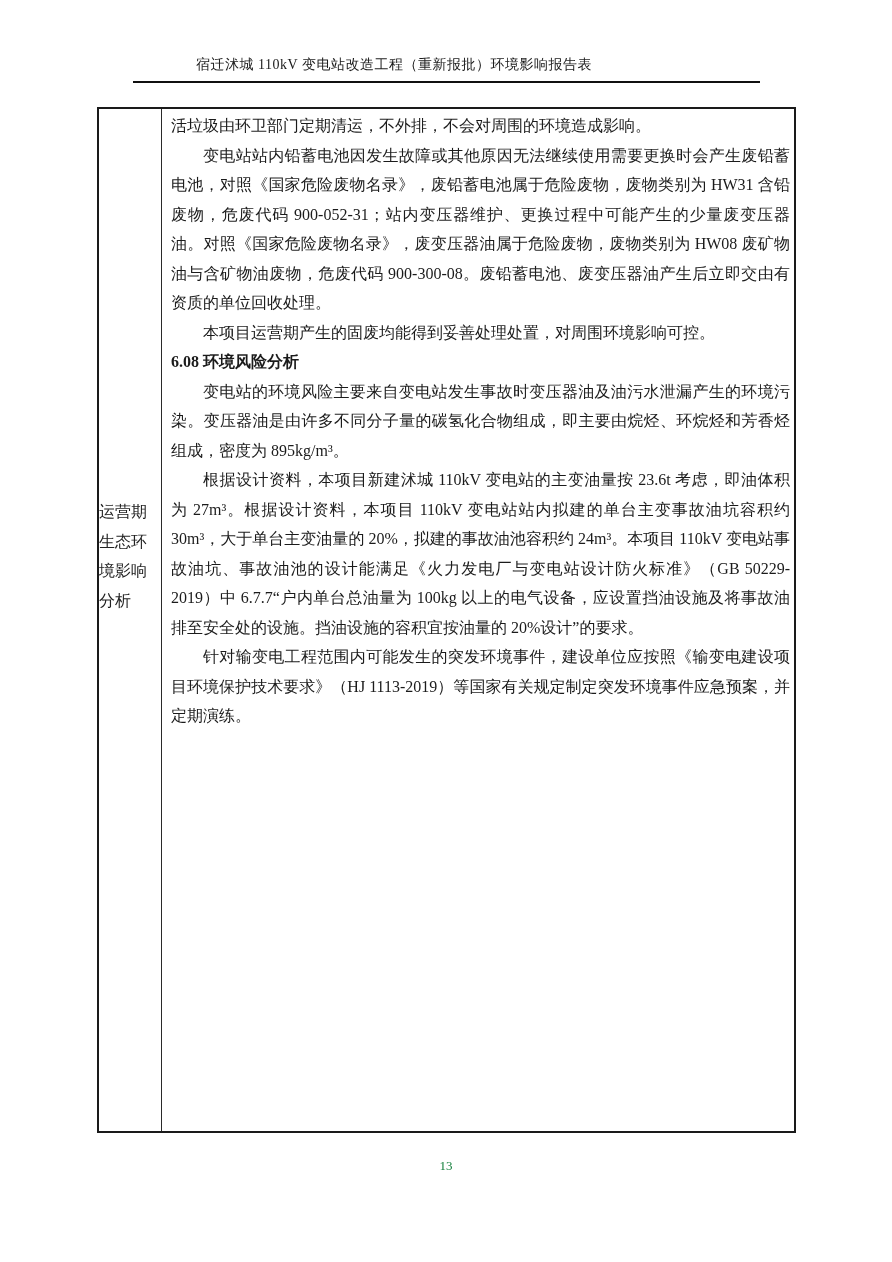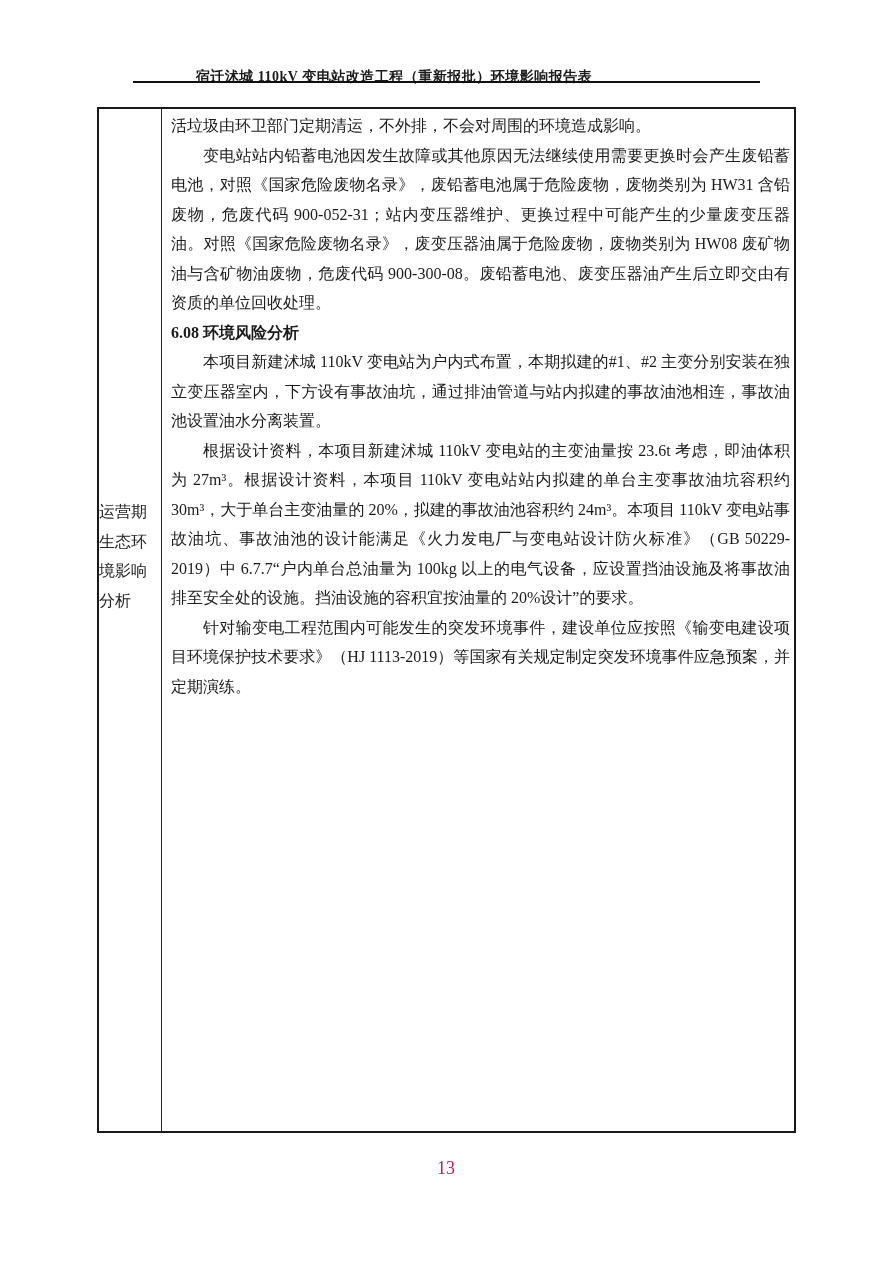--- a/index.html
+++ b/index.html
@@ -10,26 +10,26 @@
   body {
     position: relative;
     width: 892px;
     height: 1262px;
     font-family: "Liberation Serif", "DejaVu Serif", serif;
     color: #1f1f1f;
     overflow: hidden;
   }
   .page-title {
     position: absolute;
-    top: 68px;
+    top: 56px;
     left: 0;
     width: 788px;
     text-align: center;
     font-size: 14px;
-    font-weight: bold;
+    font-weight: normal;
     letter-spacing: 0.5px;
     color: #1b1b1b;
   }
   .header-rule {
     position: absolute;
     top: 81px;
     left: 133px;
     width: 627px;
     height: 2px;
     background: #101010;
@@ -81,22 +81,22 @@
   .content-cell p.heading {
     font-weight: bold;
     text-indent: 0;
   }
   .page-number {
     position: absolute;
     top: 1158px;
     left: 0;
     width: 892px;
     text-align: center;
-    font-size: 18px;
-    color: #be185d;
+    font-size: 13px;
+    color: #15803d;
   }
 </style>
 </head>
 <body>
 
 <div class="page-title">宿迁沭城 110kV 变电站改造工程（重新报批）环境影响报告表</div>
 
 <div class="header-rule"></div>
 
 <div class="report-table">
@@ -106,20 +106,21 @@
       <div>运营期</div>
       <div>生态环</div>
       <div>境影响</div>
       <div>分析</div>
     </div>
   </div>
 
   <div class="content-cell">
     <p class="no-indent">活垃圾由环卫部门定期清运，不外排，不会对周围的环境造成影响。</p>
     <p class="indent">变电站站内铅蓄电池因发生故障或其他原因无法继续使用需要更换时会产生废铅蓄电池，对照《国家危险废物名录》，废铅蓄电池属于危险废物，废物类别为 HW31 含铅废物，危废代码 900-052-31；站内变压器维护、更换过程中可能产生的少量废变压器油。对照《国家危险废物名录》，废变压器油属于危险废物，废物类别为 HW08 废矿物油与含矿物油废物，危废代码 900-300-08。废铅蓄电池、废变压器油产生后立即交由有资质的单位回收处理。</p>
+    <p class="indent">本项目运营期产生的固废均能得到妥善处理处置，对周围环境影响可控。</p>
     <p class="heading">6.08 环境风险分析</p>
-    <p class="indent">本项目新建沭城 110kV 变电站为户内式布置，本期拟建的#1、#2 主变分别安装在独立变压器室内，下方设有事故油坑，通过排油管道与站内拟建的事故油池相连，事故油池设置油水分离装置。</p>
+    <p class="indent">变电站的环境风险主要来自变电站发生事故时变压器油及油污水泄漏产生的环境污染。变压器油是由许多不同分子量的碳氢化合物组成，即主要由烷烃、环烷烃和芳香烃组成，密度为 895kg/m³。</p>
     <p class="indent">根据设计资料，本项目新建沭城 110kV 变电站的主变油量按 23.6t 考虑，即油体积为 27m³。根据设计资料，本项目 110kV 变电站站内拟建的单台主变事故油坑容积约 30m³，大于单台主变油量的 20%，拟建的事故油池容积约 24m³。本项目 110kV 变电站事故油坑、事故油池的设计能满足《火力发电厂与变电站设计防火标准》（GB 50229-2019）中 6.7.7“户内单台总油量为 100kg 以上的电气设备，应设置挡油设施及将事故油排至安全处的设施。挡油设施的容积宜按油量的 20%设计”的要求。</p>
     <p class="indent">针对输变电工程范围内可能发生的突发环境事件，建设单位应按照《输变电建设项目环境保护技术要求》（HJ 1113-2019）等国家有关规定制定突发环境事件应急预案，并定期演练。</p>
   </div>
 </div>
 
 <div class="page-number">13</div>
 
 </body></html>

